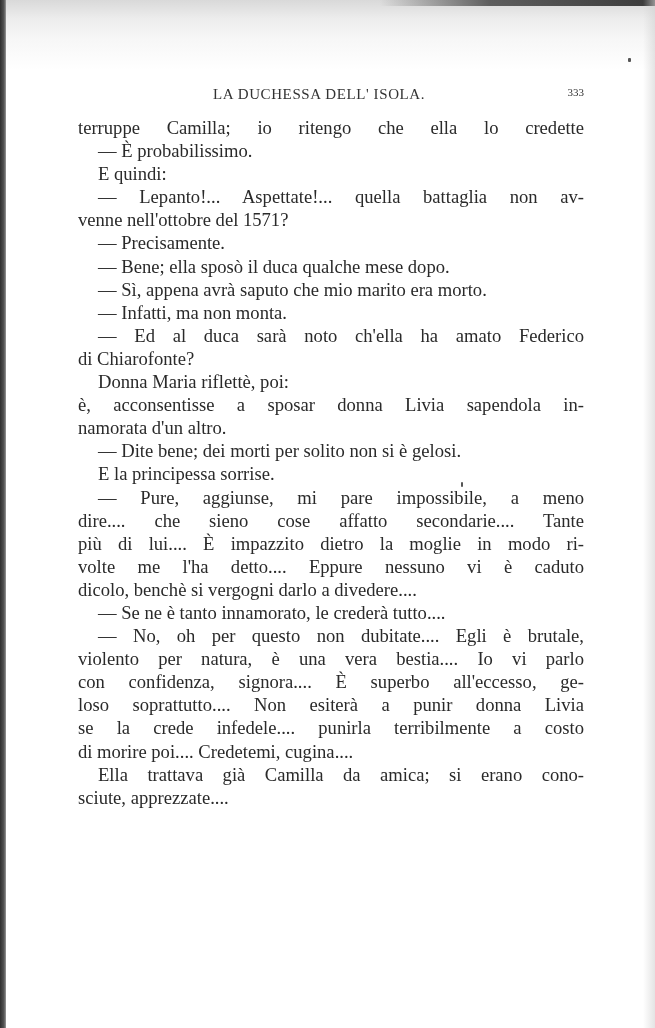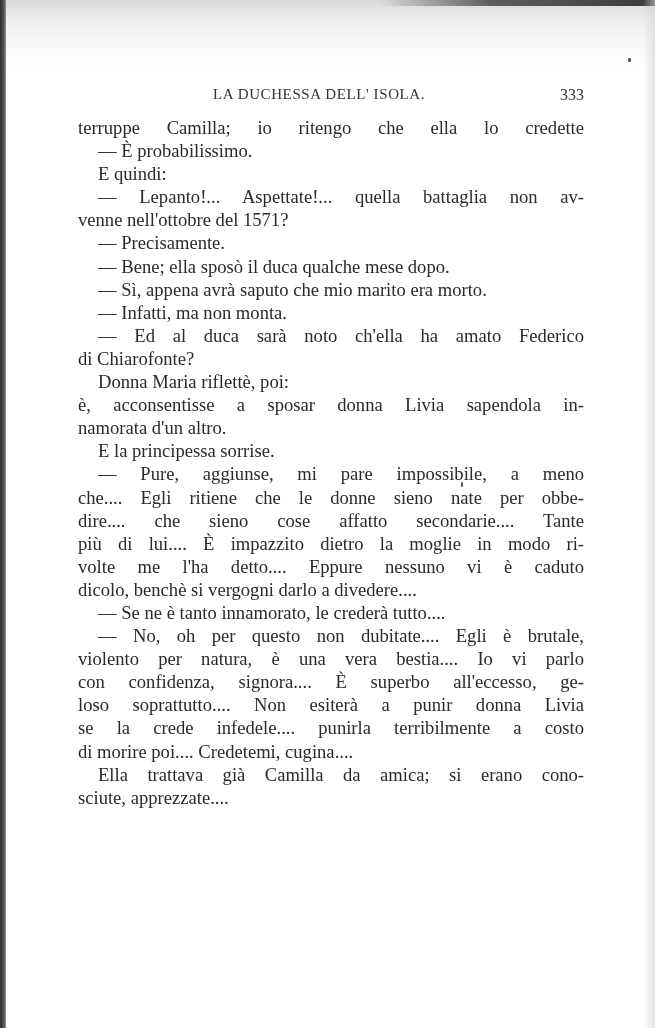--- a/index.html
+++ b/index.html
@@ -26,21 +26,21 @@
     background: linear-gradient(90deg, rgba(255,255,255,0), rgba(210,210,210,0.6));
   }
   .header {
     position: absolute; left: 78px; top: 86px; width: 506px; height: 22px;
   }
   .running-title {
     position: absolute; left: 135px; top: 0;
     font-size: 15px; letter-spacing: 0.6px; color: #333;
   }
   .page-number {
-    position: absolute; right: 0; top: 0; font-size: 16px; color: #333;
+    position: absolute; right: 0; top: 0; font-size: 11px; color: #333;
   }
   .body-text {
     position: absolute; left: 78px; top: 116px; width: 506px;
     font-size: 18.6px; line-height: 23.1px;
   }
   .line { display: block; white-space: nowrap; height: 23.1px; }
   .line.justify { text-align: justify; text-align-last: justify; white-space: normal; overflow: hidden; }
   .indent { padding-left: 20px; }
   .speck { position: absolute; width: 3px; height: 4px; background: #555; border-radius: 1px; }
 </style>
@@ -65,23 +65,23 @@
       <span class="line">venne nell'ottobre del 1571?</span>
       <span class="line indent">— Precisamente.</span>
       <span class="line indent">— Bene; ella sposò il duca qualche mese dopo.</span>
       <span class="line indent">— Sì, appena avrà saputo che mio marito era morto.</span>
       <span class="line indent">— Infatti, ma non monta.</span>
       <span class="line indent justify">— Ed al duca sarà noto ch'ella ha amato Federico</span>
       <span class="line">di Chiarofonte?</span>
       <span class="line indent">Donna Maria riflettè, poi:</span>
       <span class="line justify">è, acconsentisse a sposar donna Livia sapendola in-</span>
       <span class="line">namorata d'un altro.</span>
+      <span class="line indent">— Dite bene; dei morti per solito non si è gelosi.</span>
       <span class="line indent">E la principessa sorrise.</span>
       <span class="line indent justify">— Pure, aggiunse, mi pare impossibile, a meno</span>
-      <span class="line justify">che.... Egli ritiene che le donne sieno nate per obbe-</span>
       <span class="line justify">dire.... che sieno cose affatto secondarie.... Tante</span>
       <span class="line justify">più di lui.... È impazzito dietro la moglie in modo ri-</span>
       <span class="line justify">volte me l'ha detto.... Eppure nessuno vi è caduto</span>
       <span class="line">dicolo, benchè si vergogni darlo a divedere....</span>
       <span class="line indent">— Se ne è tanto innamorato, le crederà tutto....</span>
       <span class="line indent justify">— No, oh per questo non dubitate.... Egli è brutale,</span>
       <span class="line justify">violento per natura, è una vera bestia.... Io vi parlo</span>
       <span class="line justify">con confidenza, signora.... È superbo all'eccesso, ge-</span>
       <span class="line justify">loso soprattutto.... Non esiterà a punir donna Livia</span>
       <span class="line justify">se la crede infedele.... punirla terribilmente a costo</span>

